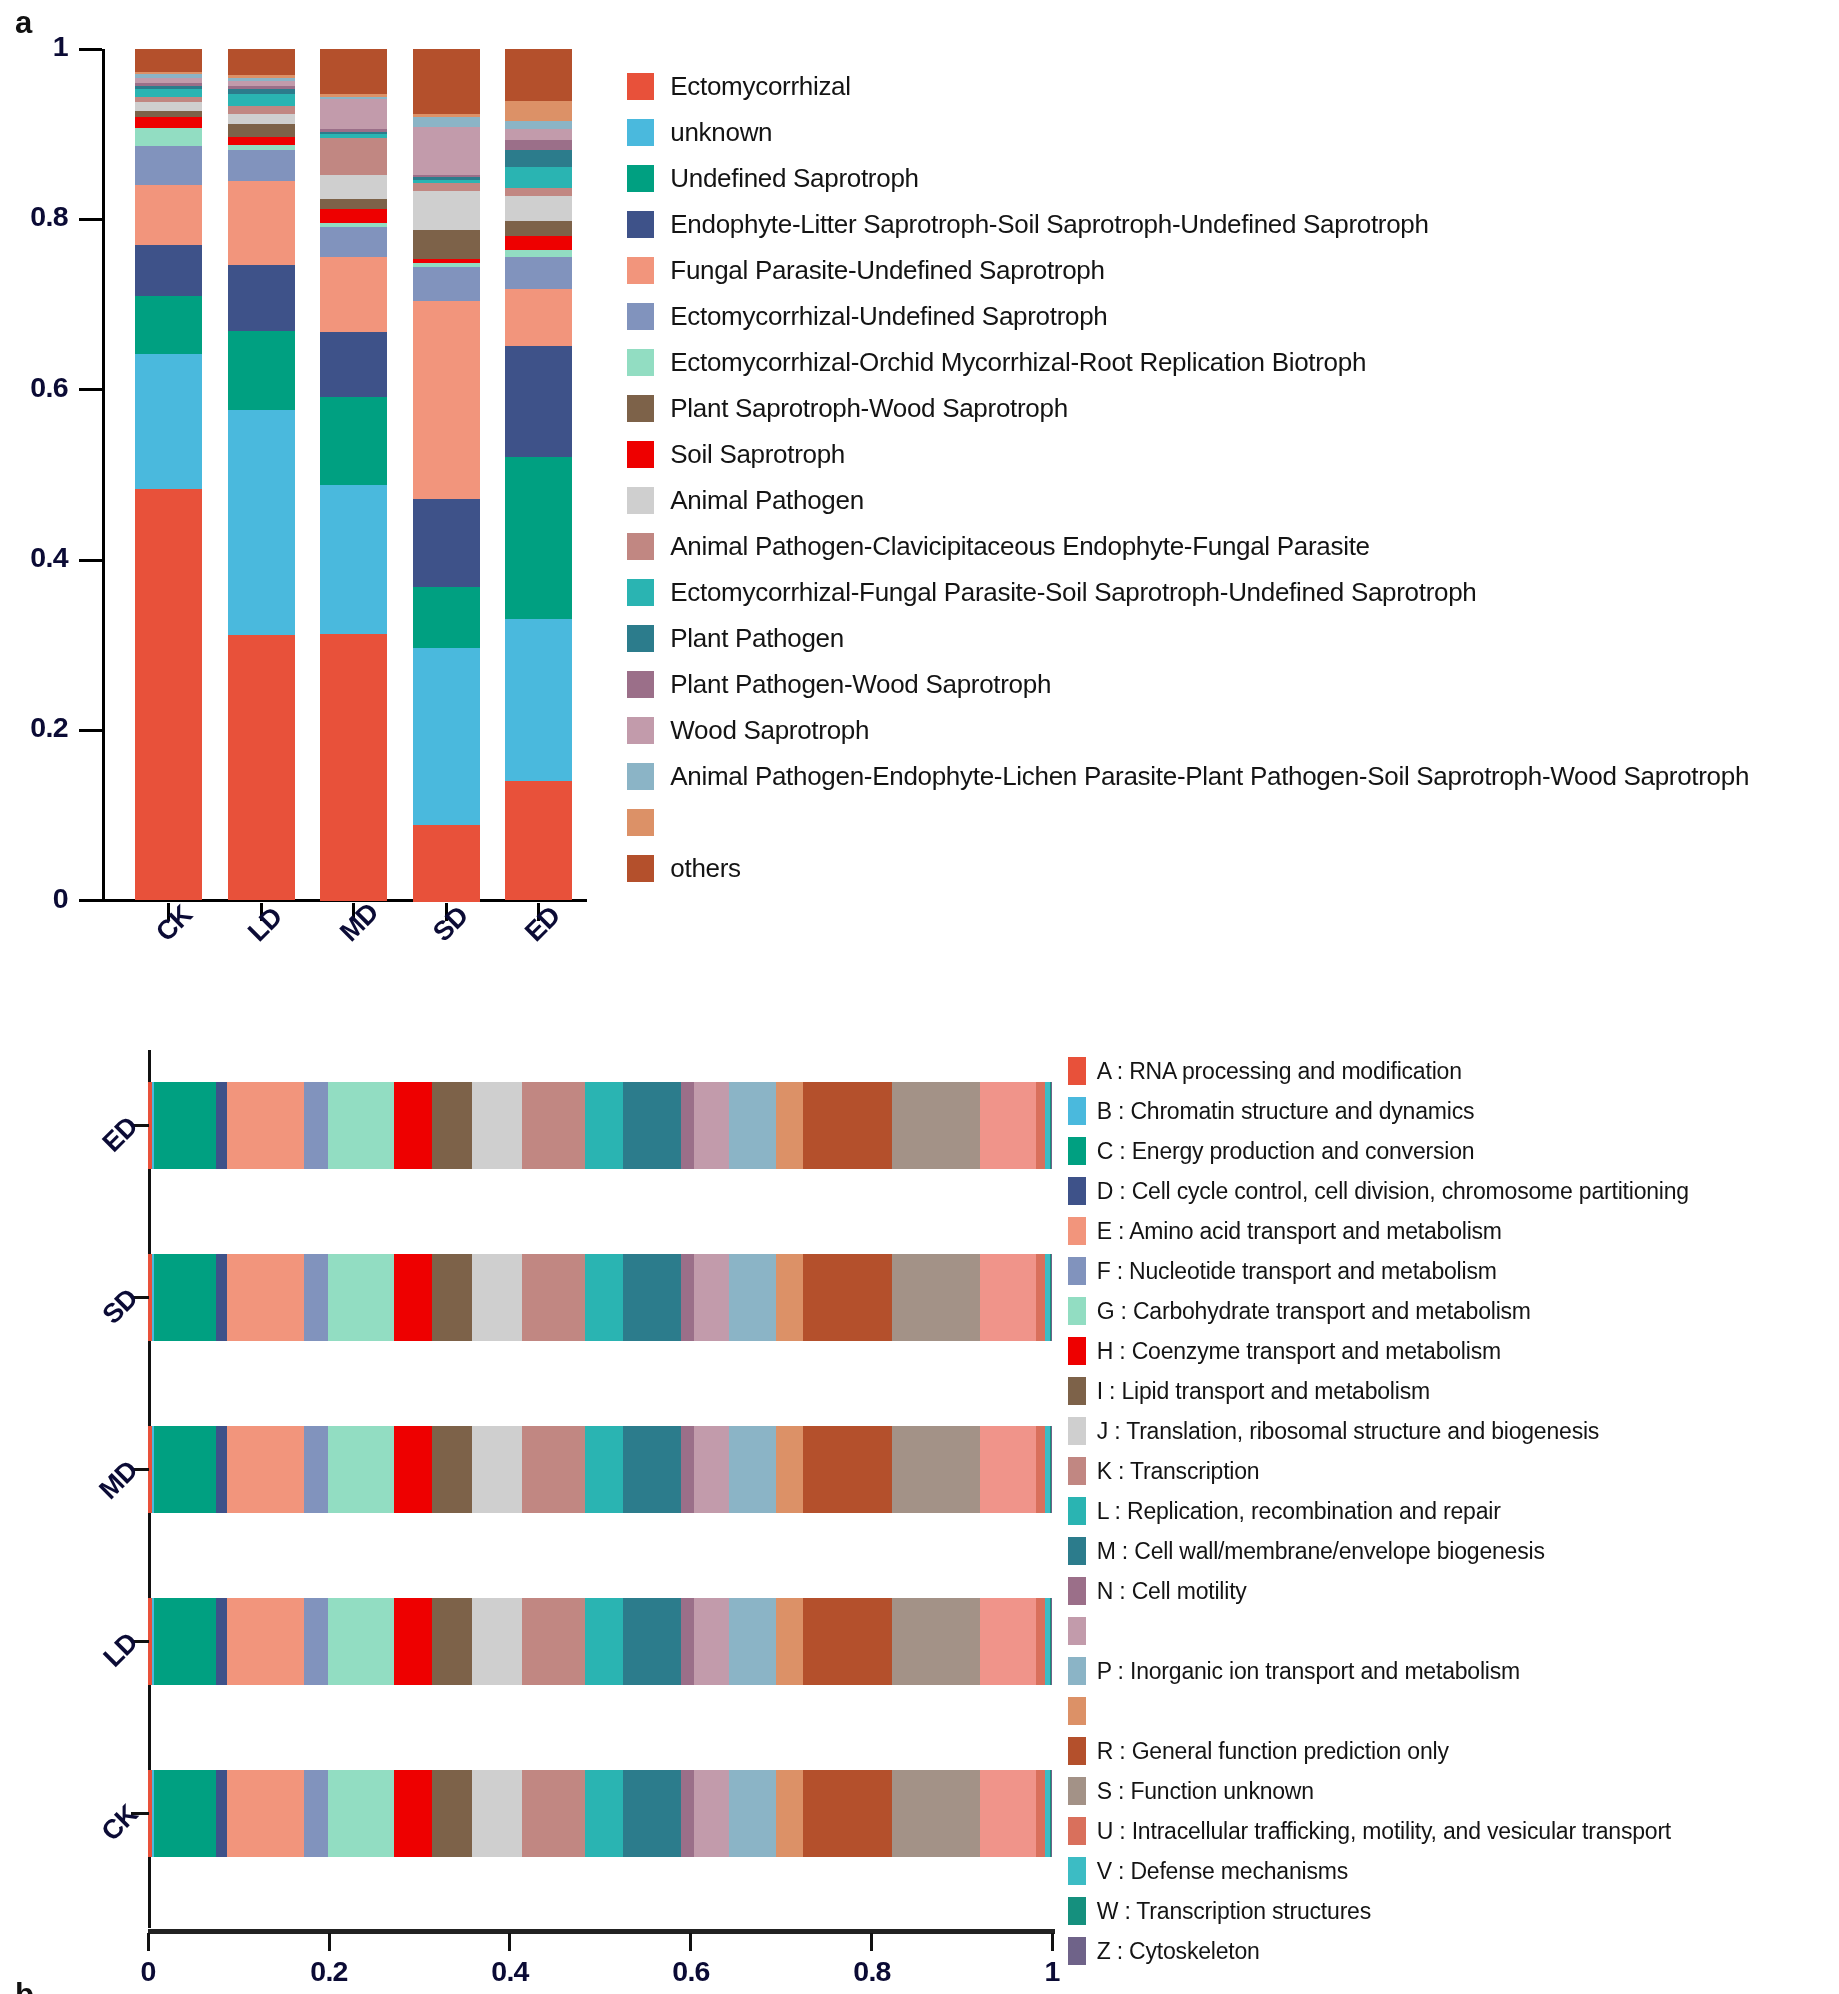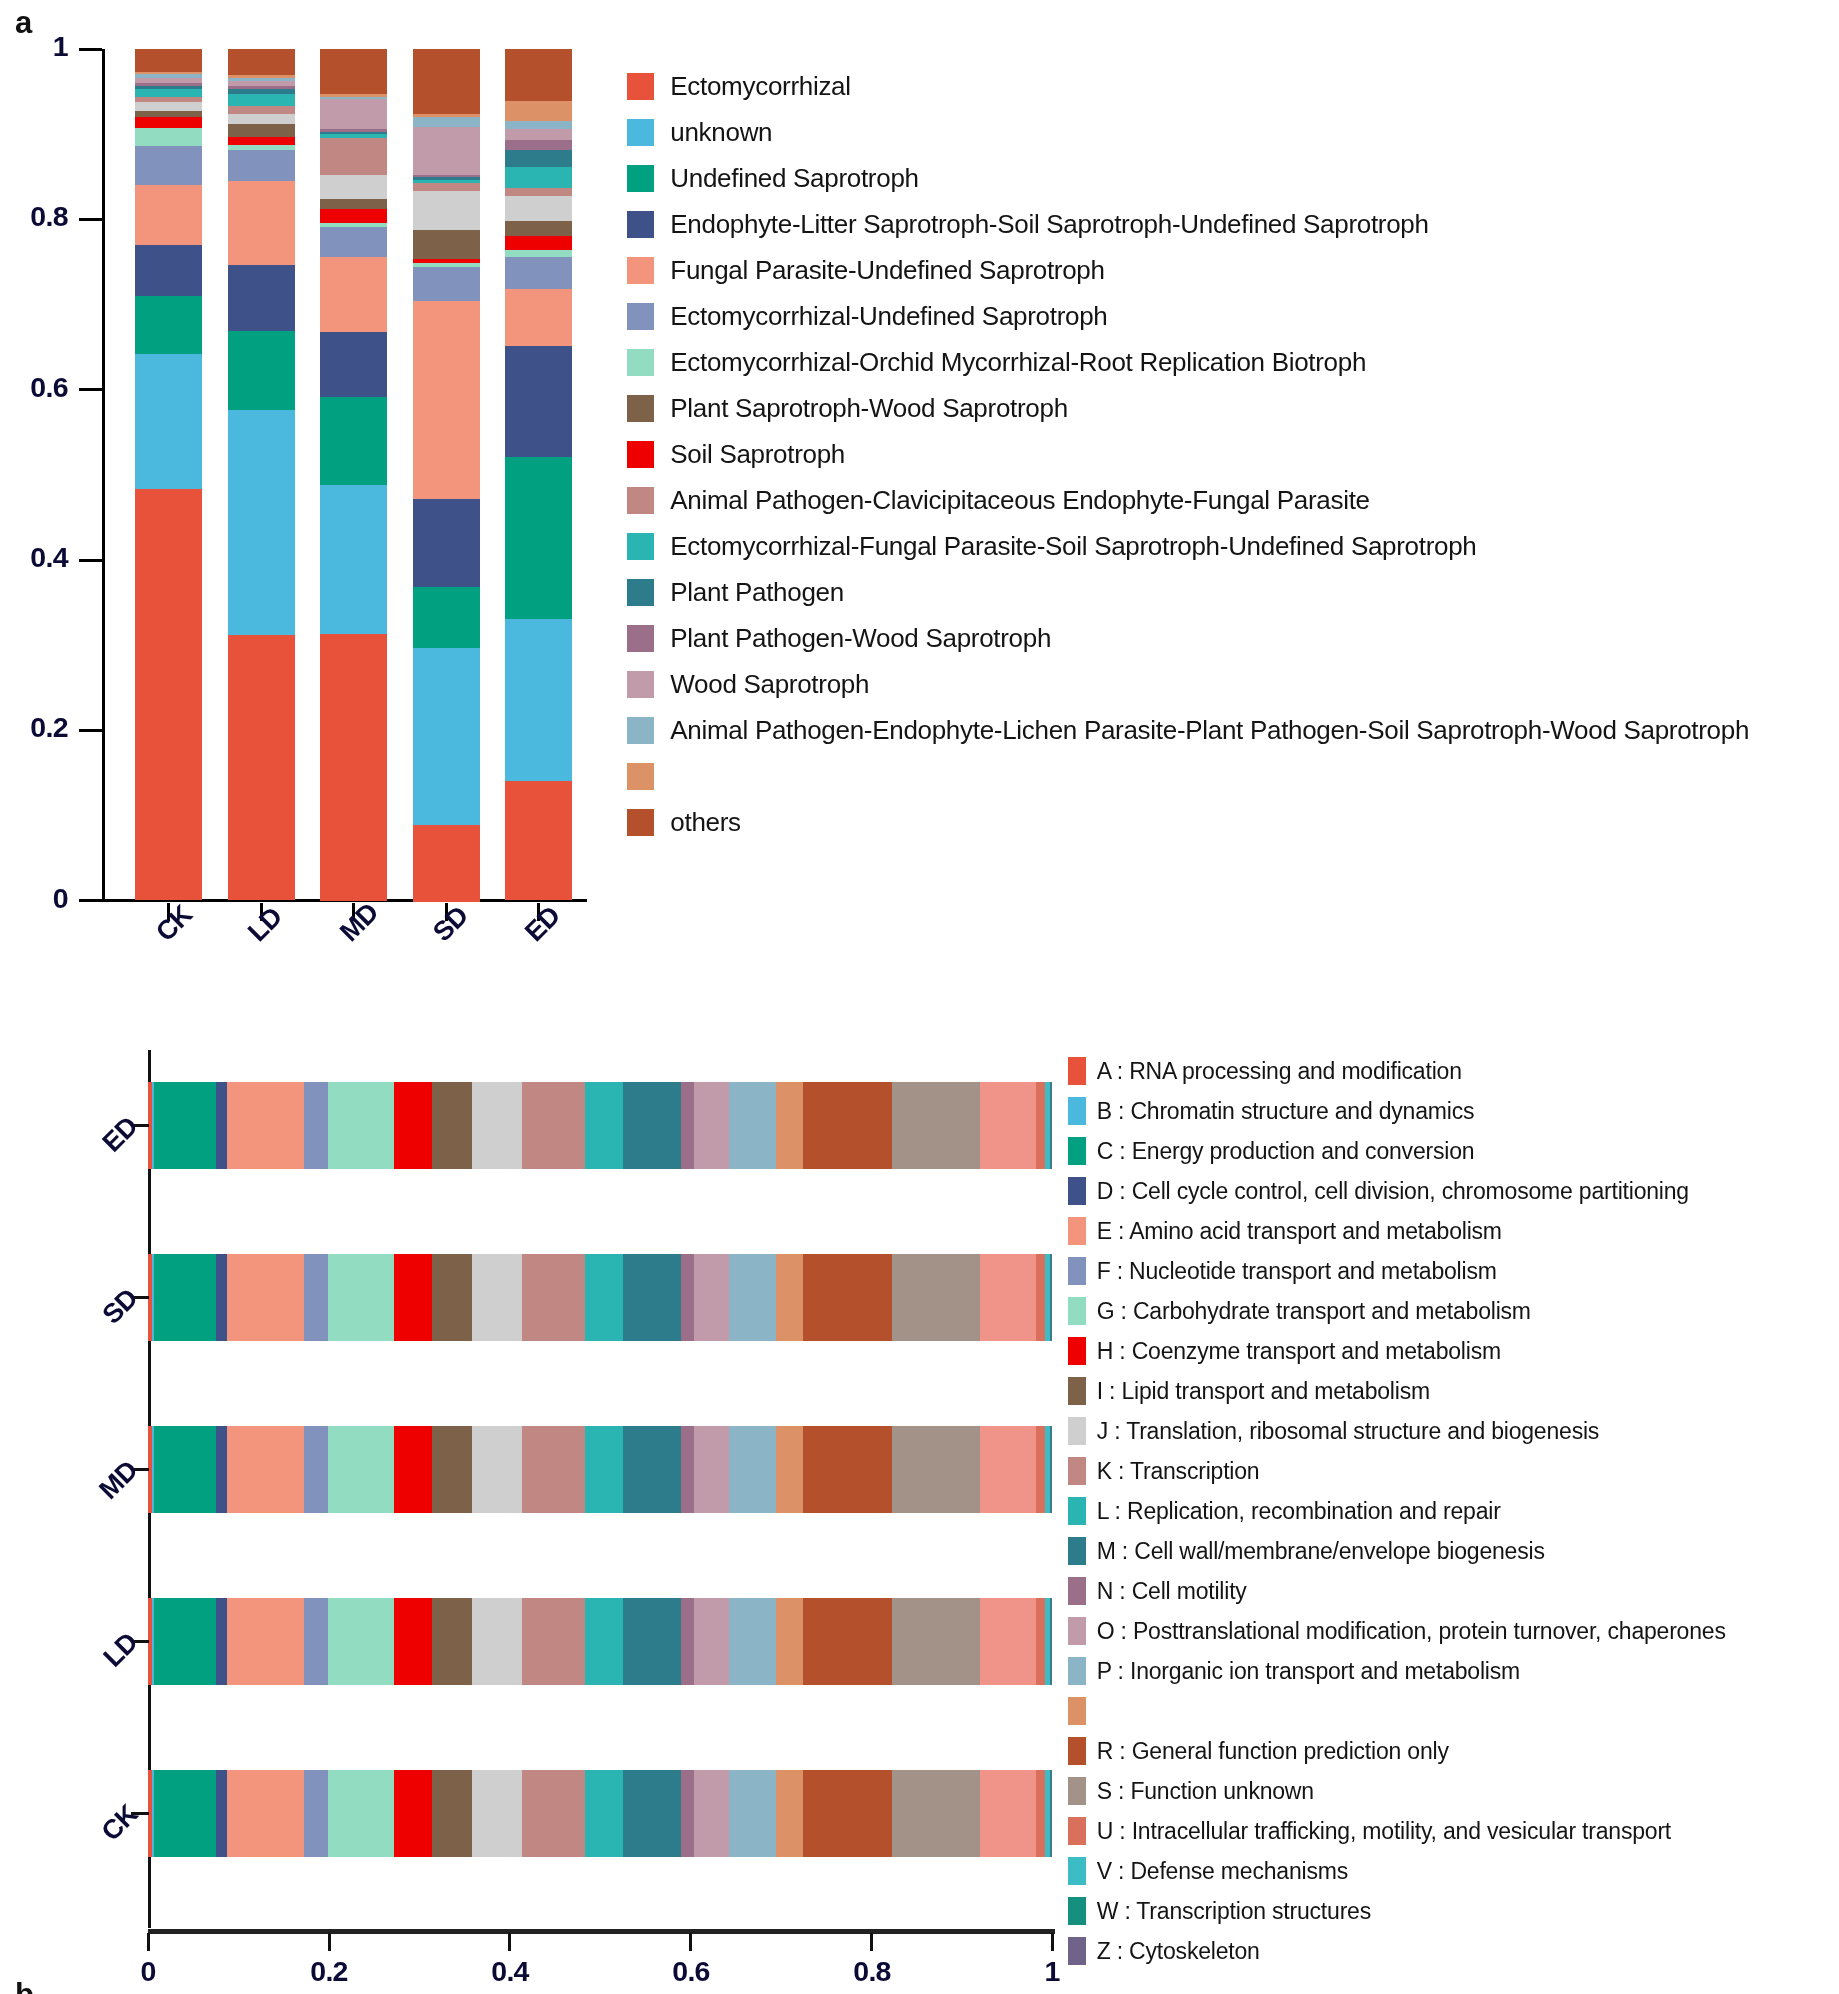--- a/index.html
+++ b/index.html
@@ -240,20 +240,24 @@
         <span class="a-legend-swatch" style="background: rgb(146, 221, 194);"></span>
         <span class="a-legend-label">Ectomycorrhizal-Orchid Mycorrhizal-Root Replication Biotroph</span>
       </div>
       <div class="a-legend-row">
         <span class="a-legend-swatch" style="background: rgb(125, 98, 73);"></span>
         <span class="a-legend-label">Plant Saprotroph-Wood Saprotroph</span>
       </div>
       <div class="a-legend-row">
         <span class="a-legend-swatch" style="background: rgb(238, 0, 0);"></span>
         <span class="a-legend-label">Soil Saprotroph</span>
+      </div>
+      <div class="a-legend-row">
+        <span class="a-legend-swatch" style="background: rgb(207, 207, 207);"></span>
+        <span class="a-legend-label">Animal Pathogen</span>
       </div>
       <div class="a-legend-row">
         <span class="a-legend-swatch" style="background: rgb(193, 135, 130);"></span>
         <span class="a-legend-label">Animal Pathogen-Clavicipitaceous Endophyte-Fungal Parasite</span>
       </div>
       <div class="a-legend-row">
         <span class="a-legend-swatch" style="background: rgb(42, 180, 178);"></span>
         <span class="a-legend-label">Ectomycorrhizal-Fungal Parasite-Soil Saprotroph-Undefined Saprotroph</span>
       </div>
       <div class="a-legend-row">
@@ -504,21 +508,20 @@
     <div class="b-legend-row">
       <span class="b-legend-swatch" style="background: rgb(44, 124, 140);"></span>
       <span class="b-legend-label">M : Cell wall/membrane/envelope biogenesis</span>
     </div>
     <div class="b-legend-row">
       <span class="b-legend-swatch" style="background: rgb(155, 111, 137);"></span>
       <span class="b-legend-label">N : Cell motility</span>
     </div>
     <div class="b-legend-row">
       <span class="b-legend-swatch" style="background: rgb(194, 155, 171);"></span>
-      <span class="b-legend-label">O : Posttranslational modification, protein turnover, chaperones</span>
     </div>
     <div class="b-legend-row">
       <span class="b-legend-swatch" style="background: rgb(139, 180, 198);"></span>
       <span class="b-legend-label">P : Inorganic ion transport and metabolism</span>
     </div>
     <div class="b-legend-row">
       <span class="b-legend-swatch" style="background: rgb(220, 145, 103);"></span>
     </div>
     <div class="b-legend-row">
       <span class="b-legend-swatch" style="background: rgb(180, 80, 44);"></span>

